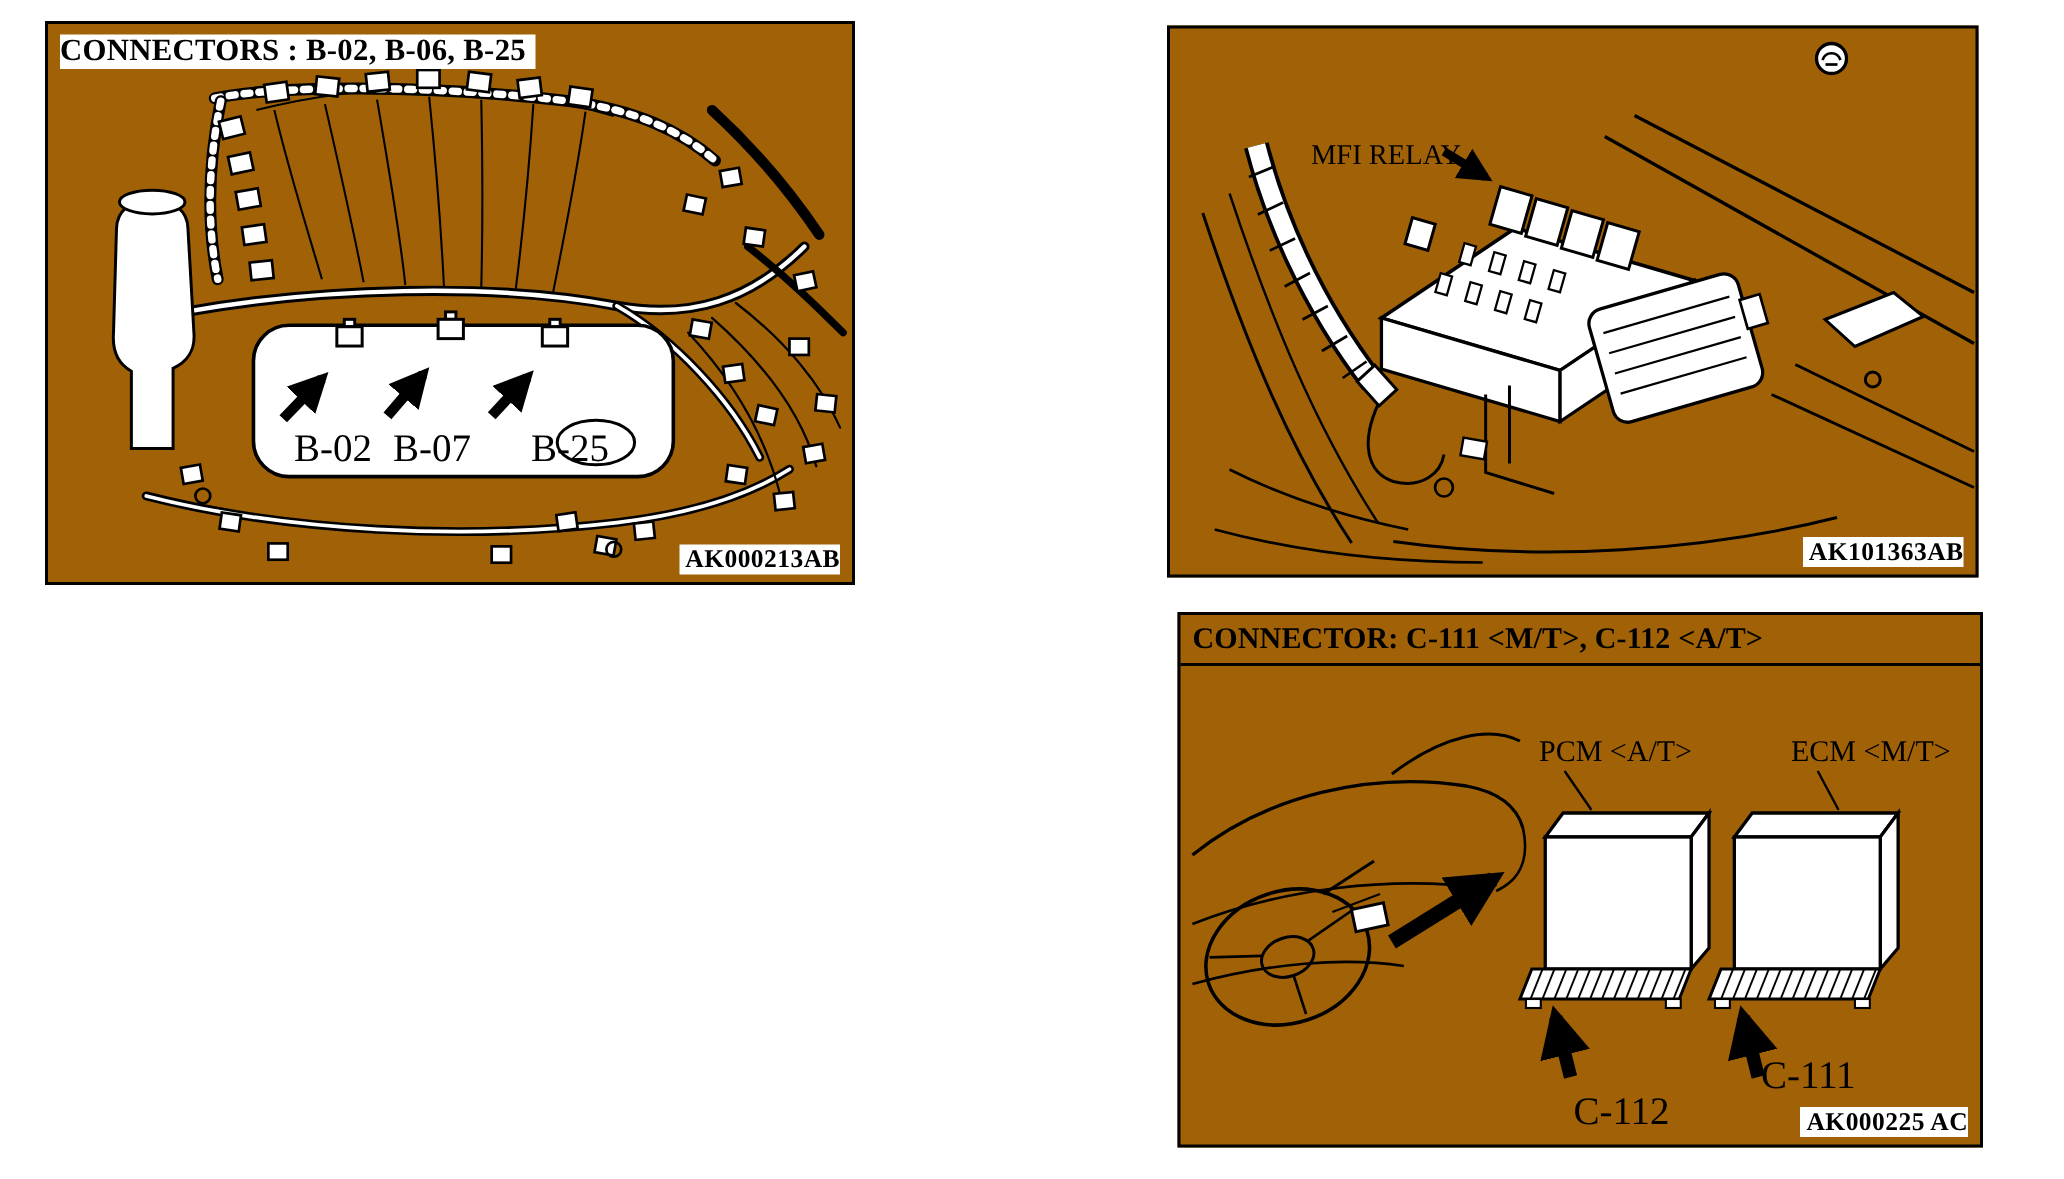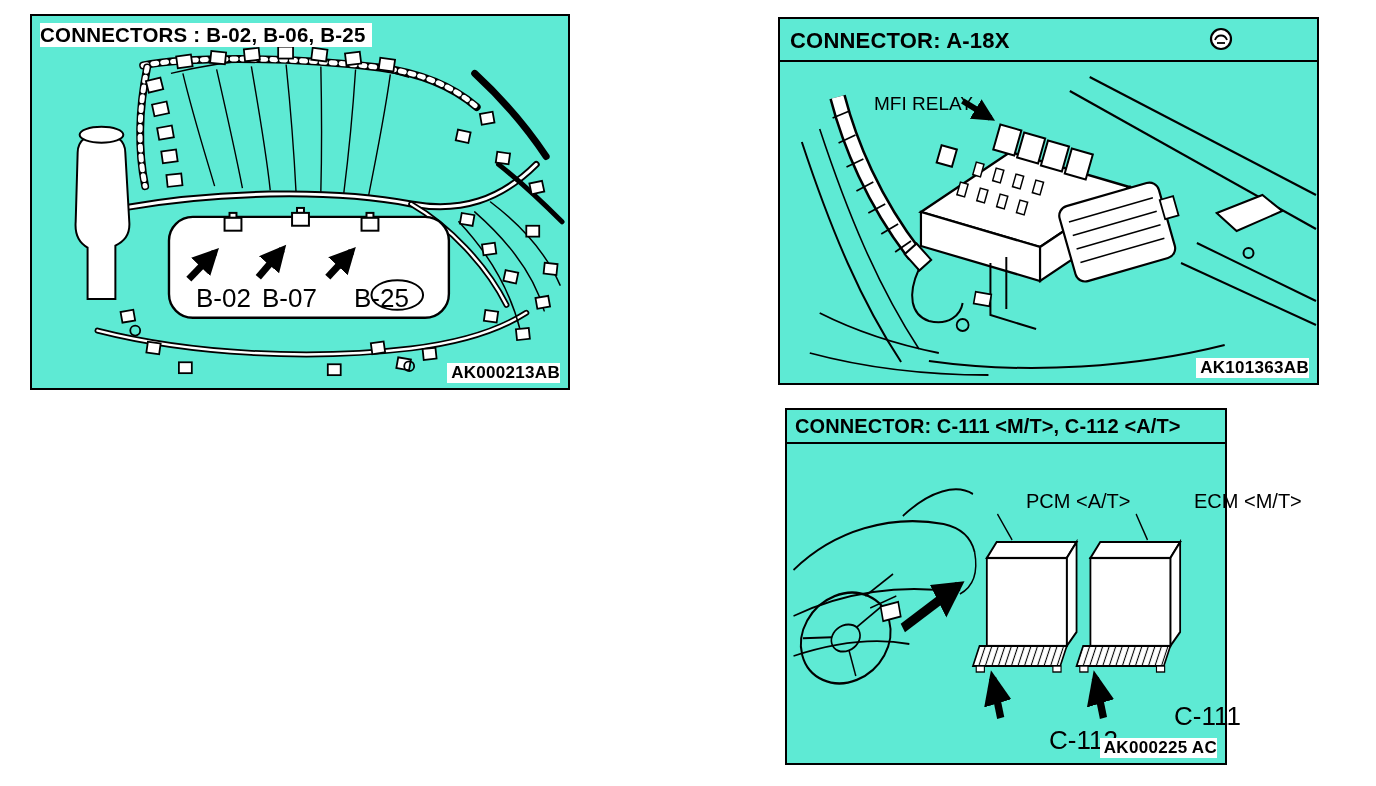--- a/index.html
+++ b/index.html
@@ -1,24 +1,24 @@
 <!DOCTYPE html>
 <html><head>
 <meta charset="utf-8">
 <style>
   * { box-sizing: border-box; margin: 0; padding: 0; }
   html,body { background:#ffffff; }
   body {
     width:1376px; height:786px; position:relative; overflow:hidden;
     font-family:"Liberation Sans", sans-serif; color:#000;
   }
-  .panel { position:absolute; border:2.5px solid #000; background:#5eead4; }
+  .panel { position:absolute; border:2.5px solid #000; background:#a16207;font-family:Liberation Serif, serif; }
   #panel-b   { left:30px;  top:14px;  width:540px; height:376px; }
   #panel-a18 { left:778px; top:17px;  width:541px; height:368px; }
-  #panel-c   { left:785px; top:408px; width:442px; height:357px; }
+  #panel-c   { left:785px; top:408px; width:537px; height:357px; }
   .art { position:absolute; left:0; top:0; width:100%; height:100%; }
   .art2 { position:absolute; left:0; top:44px; width:100%; height:319px; }
   .art3 { position:absolute; left:0; top:36px; width:100%; height:316px; }
   .lbl { position:absolute; white-space:nowrap; line-height:1.05;padding-left:28px; }
   .title-float { position:absolute; left:8px; top:7px; font-size:20.5px; font-weight:600;
                  letter-spacing:.2px; background:#fff; padding-right:6px; }
   .title-bar-a { height:43px; padding:9px 0 0 10px; border-bottom:2.5px solid #000;
                  font-size:22px; font-weight:700; letter-spacing:.2px; }
   .title-bar-c { height:34px; padding:5px 0 0 8px; border-bottom:2.5px solid #000;
                  font-size:20px; font-weight:600; letter-spacing:.1px; }
@@ -131,21 +131,20 @@
   </svg>
 
   <span class="title-float">CONNECTORS : B-02, B-06, B-25</span>
   <span class="lbl conn-lbl" style="left:136px; top:269px;">B-02</span>
   <span class="lbl conn-lbl" style="left:202px; top:269px;">B-07</span>
   <span class="lbl conn-lbl" style="left:270px; top:269px;margin-left:24px;">B-25</span>
   <span class="code">AK000213AB</span>
 </div>
 
 <div class="panel" id="panel-a18">
-  <div class="title-bar-a">CONNECTOR: A-18X</div>
 
   <svg class="screw" width="26" height="26" viewBox="0 0 26 26">
     <circle cx="13" cy="13" r="10" fill="#fff" stroke="#000" stroke-width="2.2"></circle>
     <path d="M7,14 C9,8 17,8 19,14" fill="none" stroke="#000" stroke-width="1.8"></path>
     <line x1="9" y1="17" x2="17" y2="17" stroke="#000" stroke-width="1.8"></line>
   </svg>
 
   <svg class="art2" viewBox="0 0 541 319" preserveAspectRatio="none">
     <defs>
       <marker id="ahB" markerWidth="4.2" markerHeight="4" refX="2.9" refY="1.9" orient="auto">

